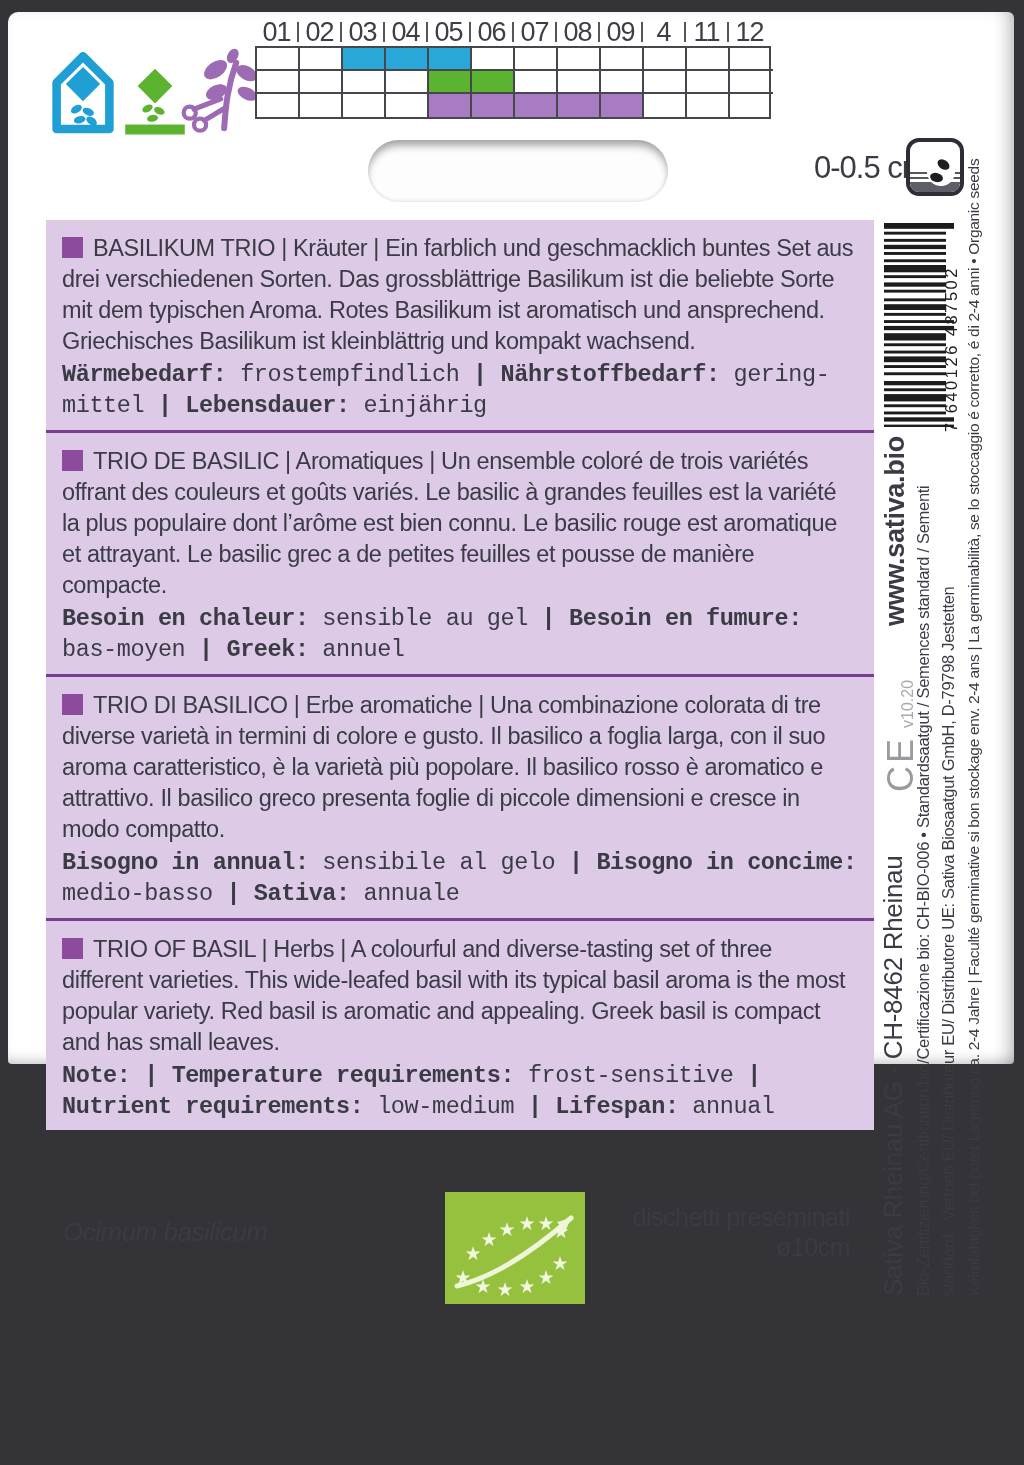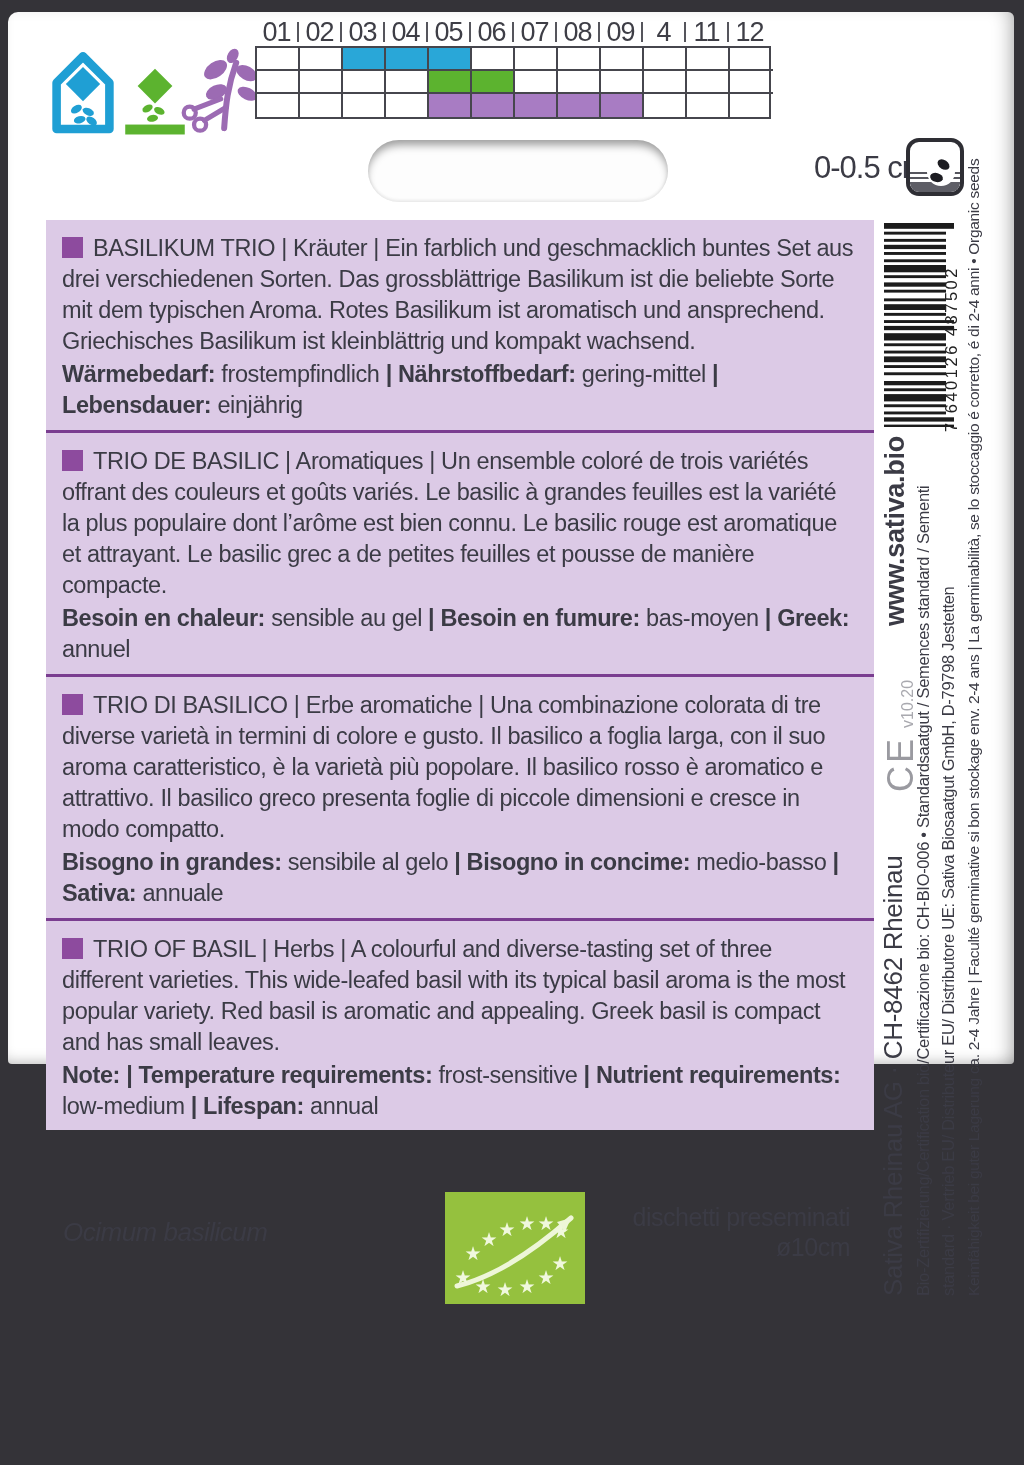--- a/index.html
+++ b/index.html
@@ -52,21 +52,21 @@
   .seed{position:absolute;width:13px;height:9px;border-radius:50%;background:#1d1d22;}
   .seed.s1{left:27px;top:18px;transform:rotate(35deg);}
   .seed.s2{left:20px;top:31px;transform:rotate(15deg);}
   
   .lang-block{
     position:absolute;left:38px;top:208px;width:828px;height:910px;
     background:#dccae6;color:#3b3b45;box-sizing:border-box;
   }
   .section{padding:13px 16px 9px 16px;}
   .section p{margin:0;font-size:23.5px;line-height:31px;letter-spacing:-0.4px;}
-  .section .specs{margin-top:2px;}
+  .section .specs{margin-top:2px;font-family:Liberation Mono, monospace;}
   .section .specs b{font-weight:700;}
   .bullet{
     display:inline-block;width:21px;height:21px;background:#8d4b9e;
     margin-right:10px;vertical-align:-2px;
   }
   .divider{height:3px;background:#7a3d90;}
   
   .bot-name{position:absolute;left:55px;top:1204px;font-size:26px;line-height:32px;color:#3b3b45;letter-spacing:-0.5px;}
   .bot-name .latin{font-style:italic;}
   .eu-logo{position:absolute;left:437px;top:1180px;}
@@ -195,21 +195,21 @@
         <p class="specs"><b>Wärmebedarf:</b> frostempfindlich<b> | </b><b>Nährstoffbedarf:</b> gering-mittel<b> | </b><b>Lebensdauer:</b> einjährig</p>
       </div>
       <div class="divider"></div>
       <div class="section">
         <p><span class="bullet"></span>TRIO DE BASILIC | Aromatiques | Un ensemble coloré de trois variétés offrant des couleurs et goûts variés. Le basilic à grandes feuilles est la variété la plus populaire dont l’arôme est bien connu. Le basilic rouge est aromatique et attrayant. Le basilic grec a de petites feuilles et pousse de manière compacte.</p>
         <p class="specs"><b>Besoin en chaleur:</b> sensible au gel<b> | </b><b>Besoin en fumure:</b> bas-moyen<b> | </b><b>Greek:</b> annuel</p>
       </div>
       <div class="divider"></div>
       <div class="section">
         <p><span class="bullet"></span>TRIO DI BASILICO | Erbe aromatiche | Una combinazione colorata di tre diverse varietà in termini di colore e gusto. Il basilico a foglia larga, con il suo aroma caratteristico, è la varietà più popolare. Il basilico rosso è aromatico e attrattivo. Il basilico greco presenta foglie di piccole dimensioni e cresce in modo compatto.</p>
-        <p class="specs"><b>Bisogno in grandes:</b> sensibile al gelo<b> | </b><b>Bisogno in concime:</b> medio-basso<b> | </b><b>Sativa:</b> annuale</p>
+        <p class="specs"><b>Bisogno in annual:</b> sensibile al gelo<b> | </b><b>Bisogno in concime:</b> medio-basso<b> | </b><b>Sativa:</b> annuale</p>
       </div>
       <div class="divider"></div>
       <div class="section">
         <p><span class="bullet"></span>TRIO OF BASIL | Herbs | A colourful and diverse-tasting set of three different varieties. This wide-leafed basil with its typical basil aroma is the most popular variety. Red basil is aromatic and appealing. Greek basil is compact and has small leaves.</p>
         <p class="specs"><b>Note:</b> <b> | </b><b>Temperature requirements:</b> frost-sensitive<b> | </b><b>Nutrient requirements:</b> low-medium<b> | </b><b>Lifespan:</b> annual</p>
       </div>
     </div>
 
   <div class="bot-name">
     <div class="latin">Ocimum basilicum</div>

